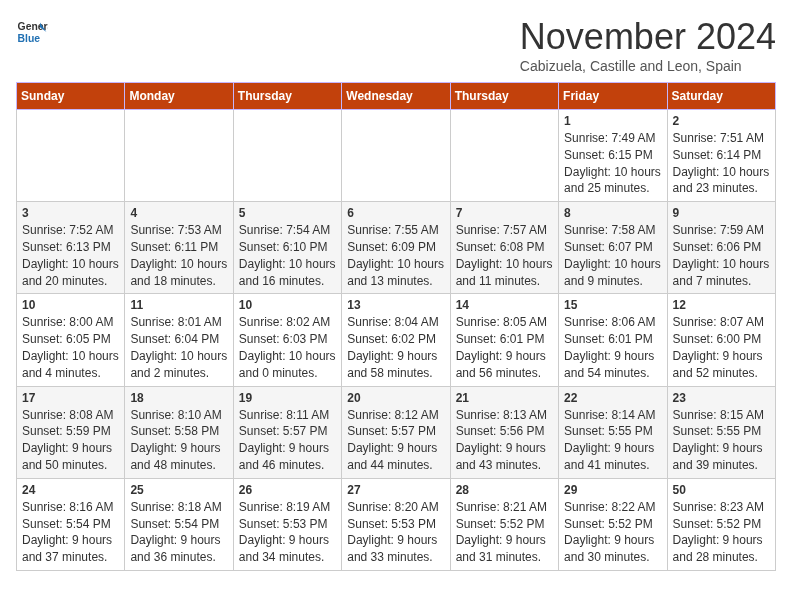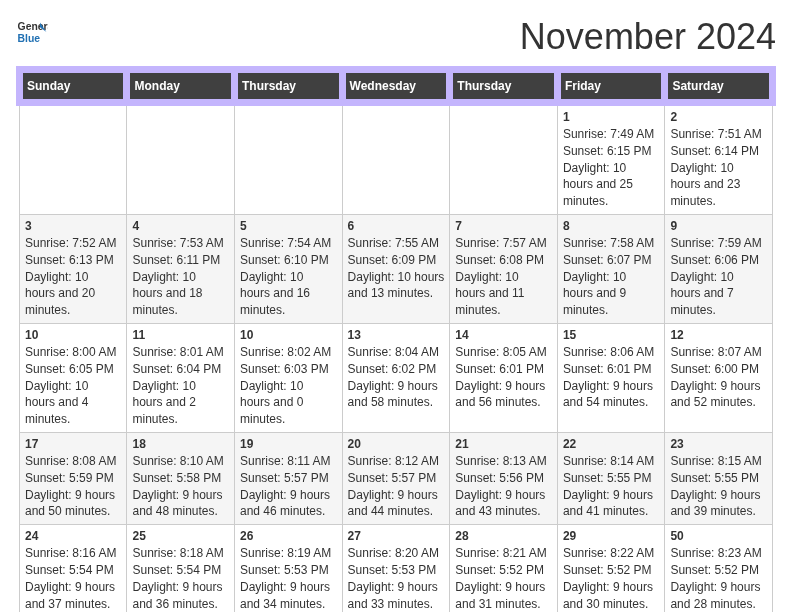--- a/index.html
+++ b/index.html
@@ -35,27 +35,27 @@
     .subtitle {
       font-size: 14px;
       color: #555;
     }
     .calendar {
       width: 100%;
       border-collapse: collapse;
       border: 1px solid #ccc;
     }
     .calendar th {
-      background: #404040;
+      background: #c2410c;
       color: #fff;
       font-size: 12px;
       font-weight: bold;
       padding: 6px 4px;
       text-align: left;
-      border: 7px solid #c4b5fd;
+      border: 1px solid #c4b5fd;
     }
     .calendar td {
       border: 1px solid #ccc;
       vertical-align: top;
       padding: 4px 5px;
       width: 108px;
       min-height: 80px;
       font-size: 10.5px;
       color: #333;
       background: #fff;
@@ -87,20 +87,21 @@
 <div class="header">
   <div class="logo">
     <svg class="logo-icon" viewBox="0 0 40 40">
       <text x="2" y="18" font-size="13" font-weight="bold" fill="#333">General</text>
       <text x="2" y="32" font-size="13" font-weight="bold" fill="#2271b3">Blue</text>
       <polygon points="30,8 38,20 30,14" fill="#2271b3"></polygon>
     </svg>
   </div>
   <div class="title-block">
     <div class="month-title">November 2024</div>
+    <div class="subtitle">Cabizuela, Castille and Leon, Spain</div>
   </div>
 </div>
 
 <table class="calendar">
   <thead>
     <tr>
     <th>Sunday</th>
         <th>Monday</th>
         <th>Thursday</th>
         <th>Wednesday</th>

